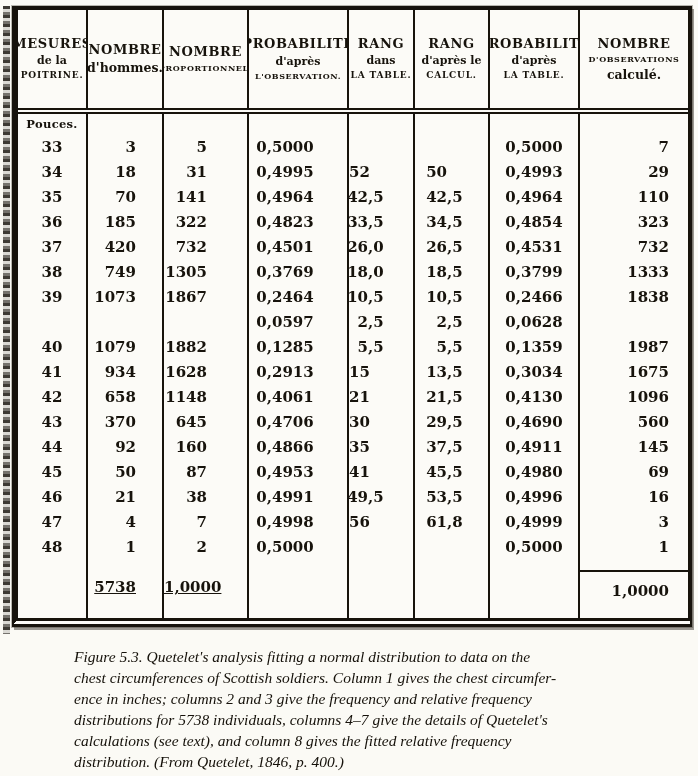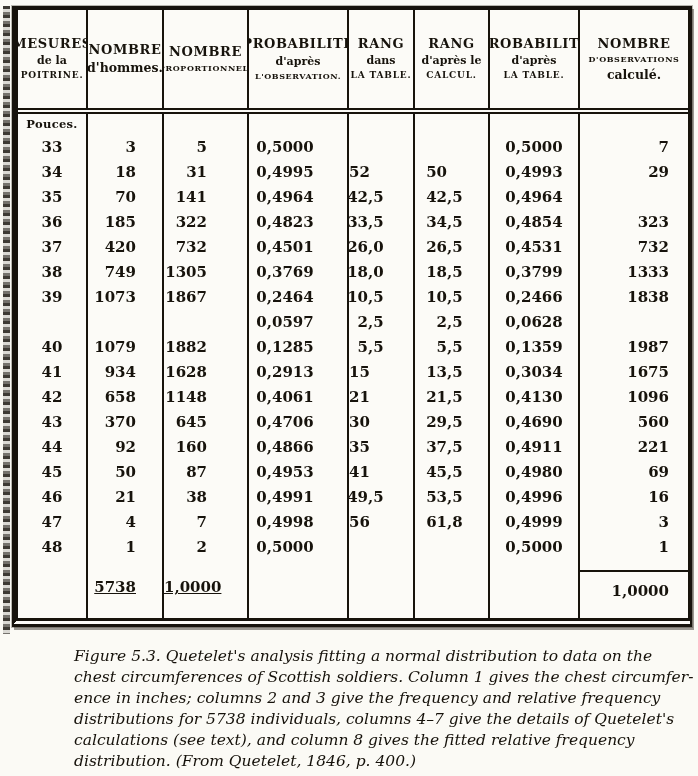--- a/index.html
+++ b/index.html
@@ -81,20 +81,21 @@
     margin-top: 10px; border-top: 2px solid #17130c;
     padding-top: 7px; padding-right: 19px;
     text-align: right; font-weight: bold; font-size: 15px;
   }
 
   
   .caption {
     position: absolute; left: 74px; top: 646px; width: 610px;
     font-style: italic; font-size: 15.5px; line-height: 21px;
     color: #15110a;
+    font-family: Liberation Serif, serif;
   }
   .caption-line { white-space: nowrap; }
 </style>
 </head>
 <body>
 
 <div class="page">
   <div class="scan-edge"></div>
 
   <div class="qtable">
@@ -191,20 +192,21 @@
           <div class="cell c4">0,4964</div>
           <div class="cell c5">
             <span class="int">42</span>
             <span class="dec">,5</span>
           </div>
           <div class="cell c6">
             <span class="int">42</span>
             <span class="dec">,5</span>
           </div>
           <div class="cell c7">0,4964</div>
+          <div class="cell c8">110</div>
         </div>
         <div class="row data-row">
           <div class="cell c1">36</div>
           <div class="cell c2">185</div>
           <div class="cell c3">322</div>
           <div class="cell c4">0,4823</div>
           <div class="cell c5">
             <span class="int">33</span>
             <span class="dec">,5</span>
           </div>
@@ -350,21 +352,21 @@
           <div class="cell c4">0,4866</div>
           <div class="cell c5">
             <span class="int">35</span>
             <span class="dec"></span>
           </div>
           <div class="cell c6">
             <span class="int">37</span>
             <span class="dec">,5</span>
           </div>
           <div class="cell c7">0,4911</div>
-          <div class="cell c8">221</div>
+          <div class="cell c8">145</div>
         </div>
         <div class="row data-row">
           <div class="cell c1">45</div>
           <div class="cell c2">50</div>
           <div class="cell c3">87</div>
           <div class="cell c4">0,4953</div>
           <div class="cell c5">
             <span class="int">41</span>
             <span class="dec"></span>
           </div>

